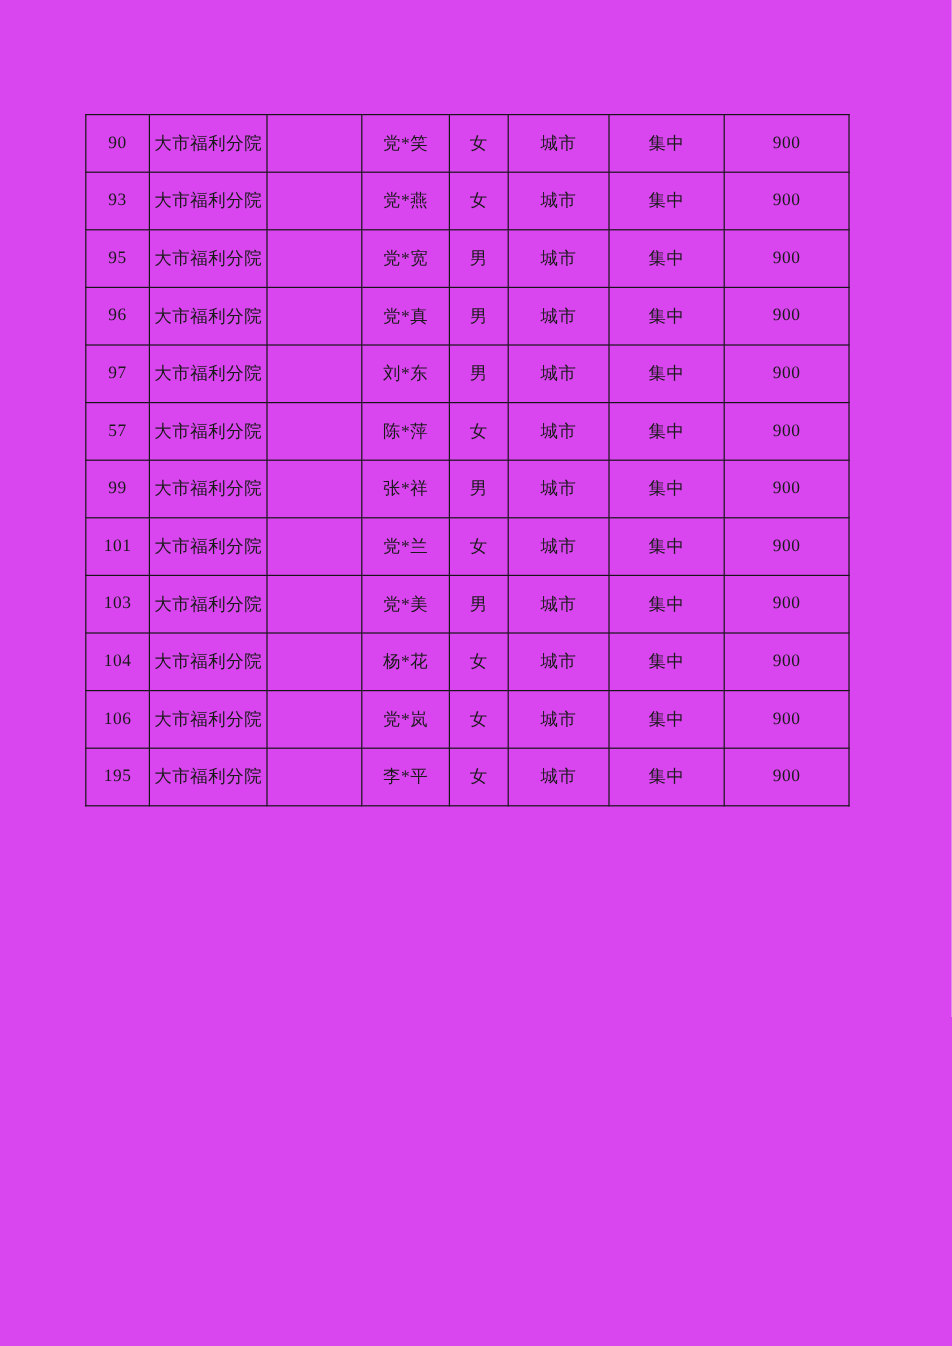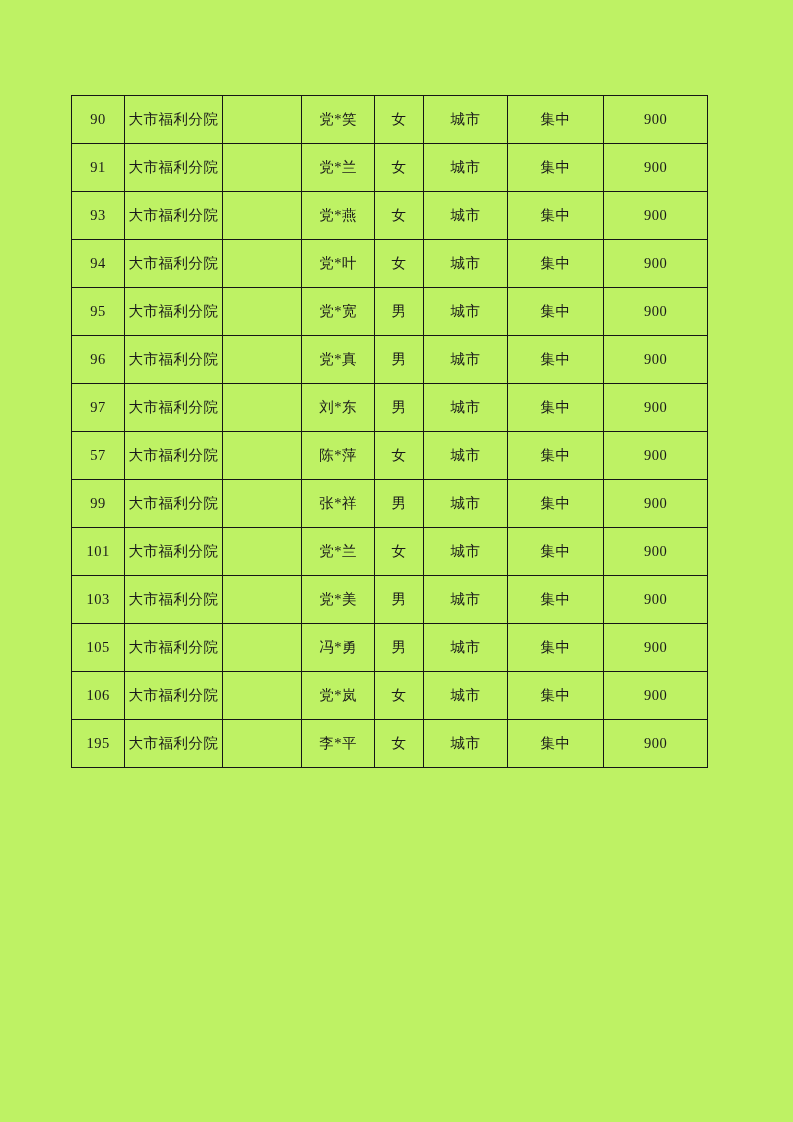--- a/index.html
+++ b/index.html
@@ -9,21 +9,21 @@
     width: 793px;
     height: 1122px;
     overflow: hidden;
   }
   .sheet {
     position: absolute;
     left: 0;
     top: 0;
     width: 793px;
     height: 1122px;
-    background: #bef264;
+    background: #d946ef;
   }
   table.roster {
     position: absolute;
     left: 71px;
     top: 95px;
     width: 636px;
     border-collapse: collapse;
     table-layout: fixed;
     font-family: "Liberation Serif", "DejaVu Serif", serif;
     font-size: 14.5px;
@@ -65,44 +65,24 @@
           <td class="cell-no">90</td>
           <td class="cell-branch">大市福利分院</td>
           <td class="cell-blank"></td>
           <td class="cell-name">党*笑</td>
           <td class="cell-gender">女</td>
           <td class="cell-region">城市</td>
           <td class="cell-mode">集中</td>
           <td class="cell-amount">900</td>
         </tr>
         <tr>
-          <td class="cell-no">91</td>
-          <td class="cell-branch">大市福利分院</td>
-          <td class="cell-blank"></td>
-          <td class="cell-name">党*兰</td>
-          <td class="cell-gender">女</td>
-          <td class="cell-region">城市</td>
-          <td class="cell-mode">集中</td>
-          <td class="cell-amount">900</td>
-        </tr>
-        <tr>
           <td class="cell-no">93</td>
           <td class="cell-branch">大市福利分院</td>
           <td class="cell-blank"></td>
           <td class="cell-name">党*燕</td>
-          <td class="cell-gender">女</td>
-          <td class="cell-region">城市</td>
-          <td class="cell-mode">集中</td>
-          <td class="cell-amount">900</td>
-        </tr>
-        <tr>
-          <td class="cell-no">94</td>
-          <td class="cell-branch">大市福利分院</td>
-          <td class="cell-blank"></td>
-          <td class="cell-name">党*叶</td>
           <td class="cell-gender">女</td>
           <td class="cell-region">城市</td>
           <td class="cell-mode">集中</td>
           <td class="cell-amount">900</td>
         </tr>
         <tr>
           <td class="cell-no">95</td>
           <td class="cell-branch">大市福利分院</td>
           <td class="cell-blank"></td>
           <td class="cell-name">党*宽</td>
@@ -165,25 +145,25 @@
           <td class="cell-no">103</td>
           <td class="cell-branch">大市福利分院</td>
           <td class="cell-blank"></td>
           <td class="cell-name">党*美</td>
           <td class="cell-gender">男</td>
           <td class="cell-region">城市</td>
           <td class="cell-mode">集中</td>
           <td class="cell-amount">900</td>
         </tr>
         <tr>
-          <td class="cell-no">105</td>
+          <td class="cell-no">104</td>
           <td class="cell-branch">大市福利分院</td>
           <td class="cell-blank"></td>
-          <td class="cell-name">冯*勇</td>
-          <td class="cell-gender">男</td>
+          <td class="cell-name">杨*花</td>
+          <td class="cell-gender">女</td>
           <td class="cell-region">城市</td>
           <td class="cell-mode">集中</td>
           <td class="cell-amount">900</td>
         </tr>
         <tr>
           <td class="cell-no">106</td>
           <td class="cell-branch">大市福利分院</td>
           <td class="cell-blank"></td>
           <td class="cell-name">党*岚</td>
           <td class="cell-gender">女</td>

